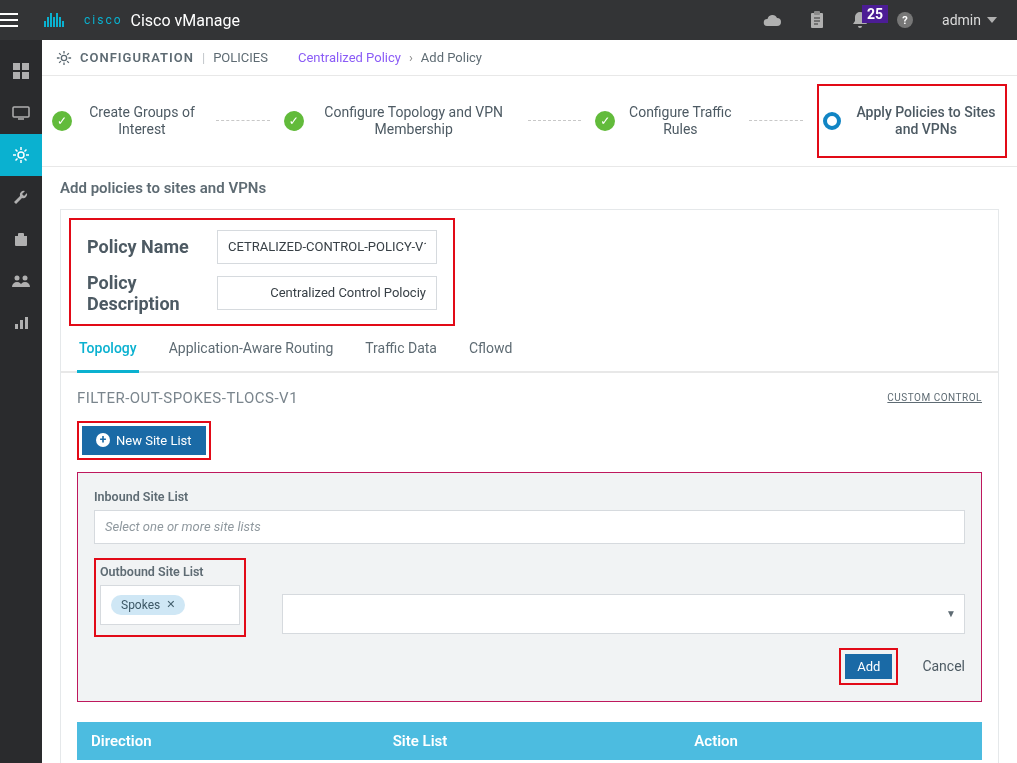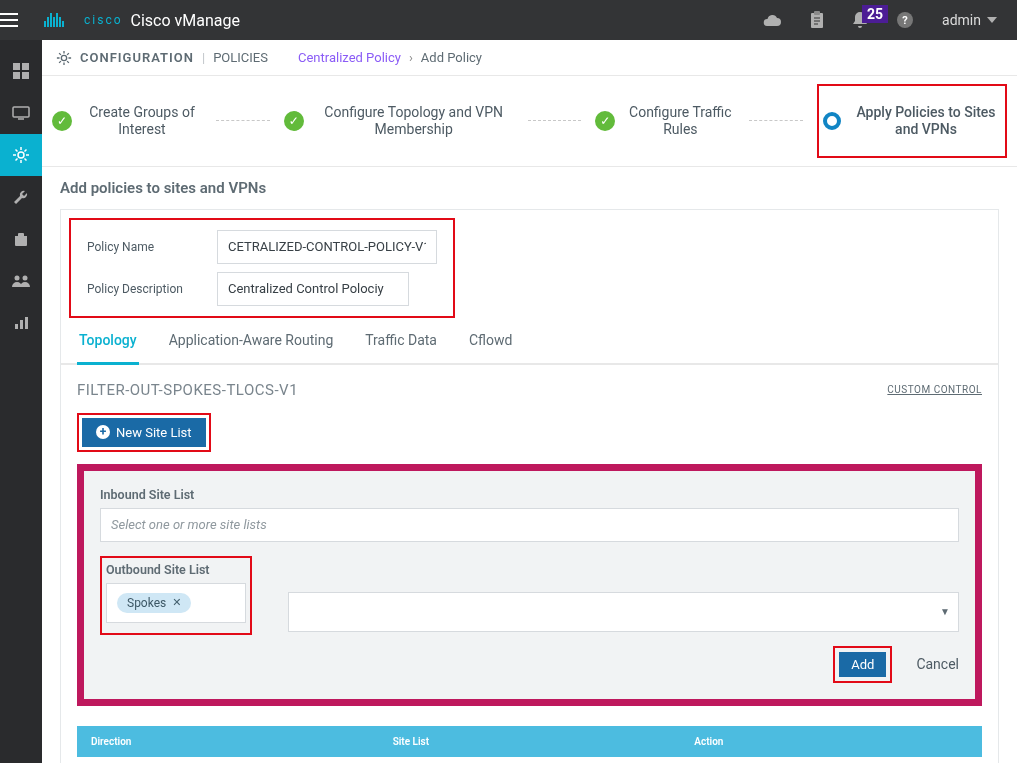--- a/index.html
+++ b/index.html
@@ -36,50 +36,50 @@
 .wcircle.done{ background:#62bb3b; color:#fff;}
 .wcircle.current{ border:4px solid #1185c4; width:18px; height:18px; background:#fff;}
 .wlabel{ font-size:14px; color:#4d5a63; text-align:center; line-height:1.2;}
 .wdash{ flex:1; border-top:1px dashed #c8c8c8; margin:0 14px;}
 .hl-red{ border:2px solid #e20a17; }
 
 .section-title{ padding:12px 18px; font-size:15px; color:#5e6b73; font-weight:600;}
 
 .form-card{ margin:0 18px 10px 18px; background:#fff; border:1px solid #e5e8ea;}
 .f-row{ display:flex; align-items:center; padding:10px 16px;}
-.f-label{ width:130px; font-size:12px; color:#4d5a63; font-weight:400;}
+.f-label{ width:130px; font-size:18px; color:#4d5a63; font-weight:700;}
 .f-input{ flex:1; border:1px solid #d6dade; height:34px; padding:0 10px; font-size:13px; color:#384046;}
 
 .tabs{ display:flex; gap:28px; padding:0 16px; border-bottom:2px solid #e8e8e8;}
 .tab{ padding:14px 2px; font-size:14px; color:#5e6b73; cursor:pointer;}
 .tab.active{ color:#0ab1d0; border-bottom:3px solid #0ab1d0; margin-bottom:-2px; font-weight:500;}
 
 .policy-block{ padding:16px;}
 .policy-head{ display:flex; align-items:center; margin-bottom:14px;}
 .policy-name{ font-size:15px; color:#7a858d; letter-spacing:0.5px;}
 .custom-badge{ margin-left:auto; font-size:10px; color:#5e6b73; letter-spacing:0.5px;text-decoration:underline;}
 
 .btn{ display:inline-flex; align-items:center; gap:6px; background:#1a6aa6; color:#fff; border:none; padding:7px 14px; font-size:13px; cursor:pointer;}
 .btn.small{ padding:5px 12px;}
 .plus-circle{ width:14px; height:14px; border-radius:50%; background:#fff; color:#1a6aa6; display:inline-flex; align-items:center; justify-content:center; font-size:12px; font-weight:bold;}
 
-.site-config{ background:#f1f3f4; border:7px solid #be185d; margin-top:12px; padding:16px;}
+.site-config{ background:#f1f3f4; border:1px solid #be185d; margin-top:12px; padding:16px;}
 .sc-label{ font-size:12.5px; color:#5e6b73; font-weight:600; margin-bottom:6px;}
 .sc-input{ background:#fff; border:1px solid #d6dade; min-height:34px; padding:6px 10px; font-size:13px; color:#8f989e; display:flex; align-items:center; flex-wrap:wrap; gap:6px; position:relative;}
 .sc-input.place{ color:#8f989e;font-style:italic;}
 .chip{ background:#cfe7f5; color:#3d5866; border-radius:12px; padding:3px 10px; font-size:12px; display:inline-flex; align-items:center; gap:6px;}
 .chip .x{ cursor:pointer; font-size:11px; color:#44606e;}
 .dropdown-caret{ position:absolute; right:8px; color:#5e6b73; font-size:10px;}
 
 .action-row{ display:flex; justify-content:flex-end; gap:24px; align-items:center; margin-top:14px;}
 .cancel-link{ color:#4d5a63; font-size:14px; cursor:pointer;}
 
 .table{ margin-top:20px;}
 .thead{ display:flex; background:#4cbce0; color:#fff;}
-.th{ flex:1; padding:10px 14px; font-size:10px; font-weight:600;}
+.th{ flex:1; padding:10px 14px; font-size:15px; font-weight:600;}
 
 .footer{ display:flex; align-items:center; gap:12px; padding:20px 22px 20px 22px;}
 
 svg{display:block;}
 </style>
 </head>
 <body>
 
 <div class="topbar">
   <div class="menu-icon">
@@ -224,21 +224,21 @@
     <div class="section-title">Add policies to sites and VPNs</div>
 
     <div class="form-card">
       <div class="hl-red" style="display:inline-block; margin:8px 0 0 8px;">
         <div class="f-row" style="padding-bottom:4px;">
           <div class="f-label">Policy Name</div>
           <input class="f-input" style="width: 220px; flex: 0 0 auto;" value="CETRALIZED-CONTROL-POLICY-V1">
         </div>
         <div class="f-row" style="padding-top:4px;">
           <div class="f-label">Policy Description</div>
-          <input class="f-input" style="width: 192px; flex: 0 0 auto;" value="Centralized Control Polociy">
+          <input class="f-input" style="width: 220px; flex: 0 0 auto; text-align: right;" value="Centralized Control Polociy">
         </div>
       </div>
 
       <div class="tabs">
         <div class="tab active">Topology</div>
         <div class="tab">Application-Aware Routing</div>
         <div class="tab">Traffic Data</div>
         <div class="tab">Cflowd</div>
       </div>
 

